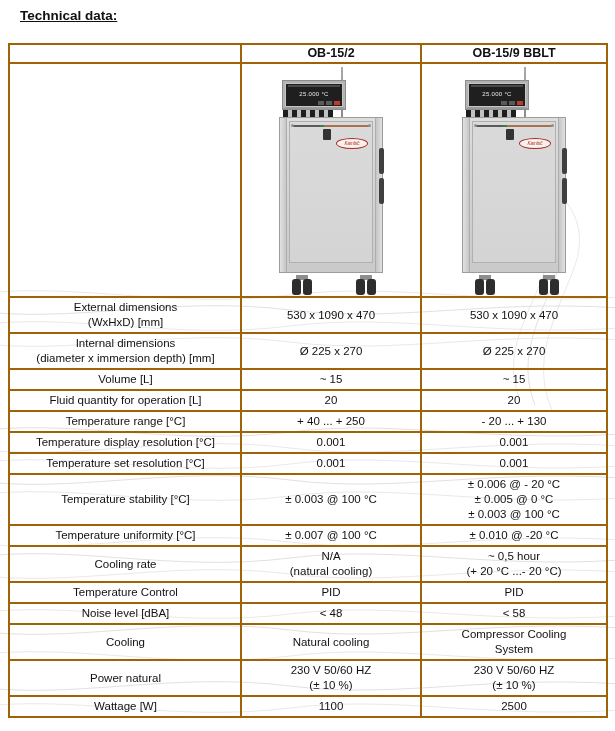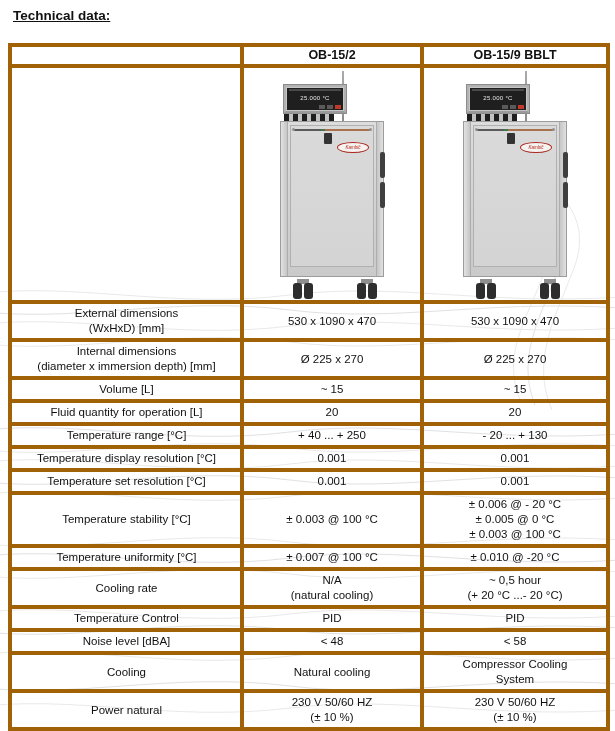--- a/index.html
+++ b/index.html
@@ -15,33 +15,33 @@
   #watermark { position: absolute; inset: 0; z-index: 0; }
   #watermark path { fill: none; stroke: #e9e9e9; stroke-width: 1; }
   #watermark path.d { stroke: #e1e1e1; }
 
   .content { position: relative; z-index: 1; }
 
   .page-title {
     font-size: 13.5px;
     font-weight: bold;
     text-decoration: underline;
-    margin: 8px 0 0 13px;
+    margin: 8px 0 0 20px;
     display: inline-block;
   }
 
   table.spec-table {
     border-collapse: collapse;
     table-layout: fixed;
     width: 598px;
     margin: 19px 0 0 8px;
     background: transparent;
   }
   .spec-table th, .spec-table td {
-    border: 4px solid #a16207;
+    border: 2px solid #a16207;
     font-size: 11.5px;
     line-height: 15px;
     vertical-align: middle;
     background: transparent;
   }
   .spec-table th.hdr {
     height: 19px;
     font-size: 12.5px;
     font-weight: bold;
     text-align: center;

